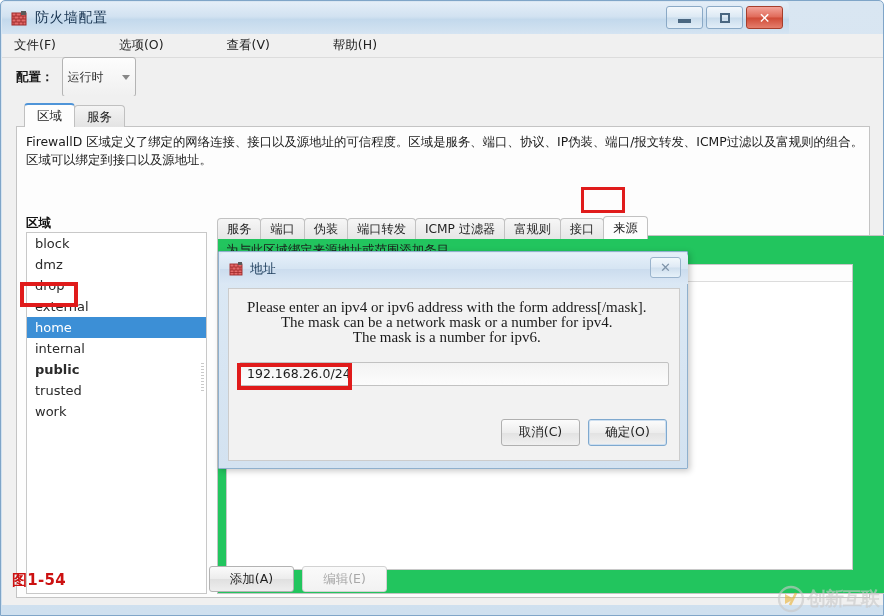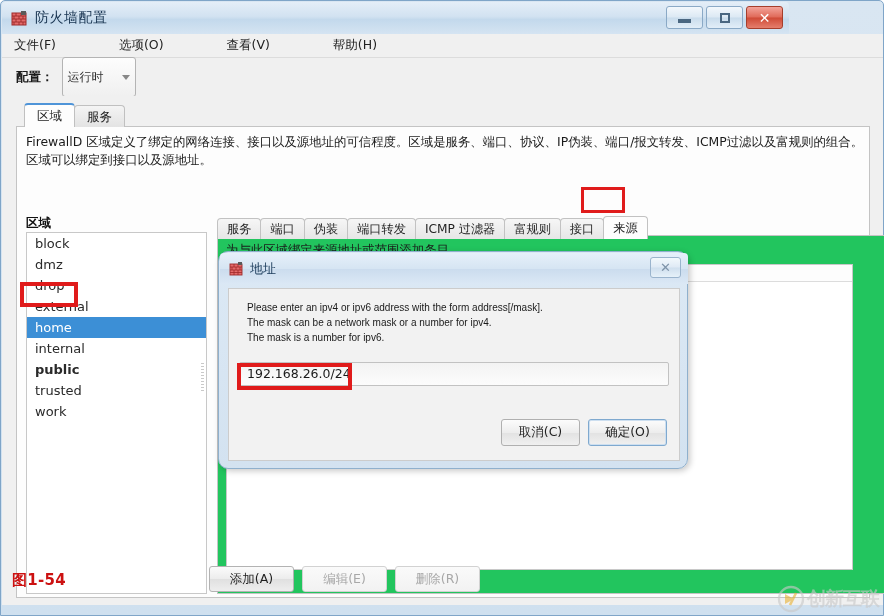--- a/index.html
+++ b/index.html
@@ -323,21 +323,21 @@
     z-index: 6;
   }
 
   
   #dialog {
     position: absolute;
     left: 217px; top: 250px;
     width: 470px; height: 218px;
     background: linear-gradient(to bottom, #dce9f5 0%, #d3e2f0 100%);
     border: 1px solid #8fb0cd;
-    border-radius: 10px;
+    border-radius: 1px;
     box-shadow: 2px 2px 6px rgba(0,0,0,0.22);
     z-index: 10;
   }
   #dlg-title {
     position: absolute;
     left: 1px; top: 1px;
     width: 468px; height: 31px;
     background: linear-gradient(to bottom, #e6f0fa 0%, #d6e5f3 50%, #cbdcee 52%, #dbe8f5 100%);
     border-radius: 4px 4px 0 0;
     display: flex; align-items: center;
@@ -357,25 +357,26 @@
   #dlg-body {
     position: absolute;
     left: 9px; top: 36px;
     width: 452px; height: 173px;
     background: #f2f2f2;
     border: 1px solid #cccccc;
   }
   #dlg-msg {
     position: absolute;
     left: 18px; top: 11px;
-    font-size: 10px;
+    font-size: 15px;
     line-height: 15px;
     color: #1a1a1a;
     white-space: pre-line;
-    font-family: Liberation Sans, sans-serif;
+    font-family: Liberation Serif, serif;
+    text-align: center;
   }
   #dlg-input {
     position: absolute;
     left: 10px; top: 73px;
     width: 430px; height: 24px;
     background: linear-gradient(to bottom, #f3f3f3 0%, #fcfcfc 100%);
     border: 1px solid #c2c2c2;
     border-radius: 2px;
     font-size: 12.5px;
     color: #1a1a1a;
@@ -535,21 +536,20 @@
         </div>
       </div>
     </div>
 
     <div id="fig-caption">图1-54</div>
   </div>
 
   <div id="actionbtns">
     <div class="abtn">添加(A)</div>
     <div class="abtn disabled">编辑(E)</div>
-    <div class="abtn disabled">删除(R)</div>
   </div>
 
 
   <div id="dialog">
     <div id="dlg-title">
       <span id="dlg-icon">
         <svg viewBox="0 0 15 15" width="15" height="15" xmlns="http://www.w3.org/2000/svg">
           <rect x="1" y="3" width="12" height="11" fill="#e46a6a" stroke="#9e2a2a" stroke-width="0.9"></rect>
           <g stroke="#9e2a2a" stroke-width="0.8">
             <line x1="1" y1="6" x2="13" y2="6"></line>

